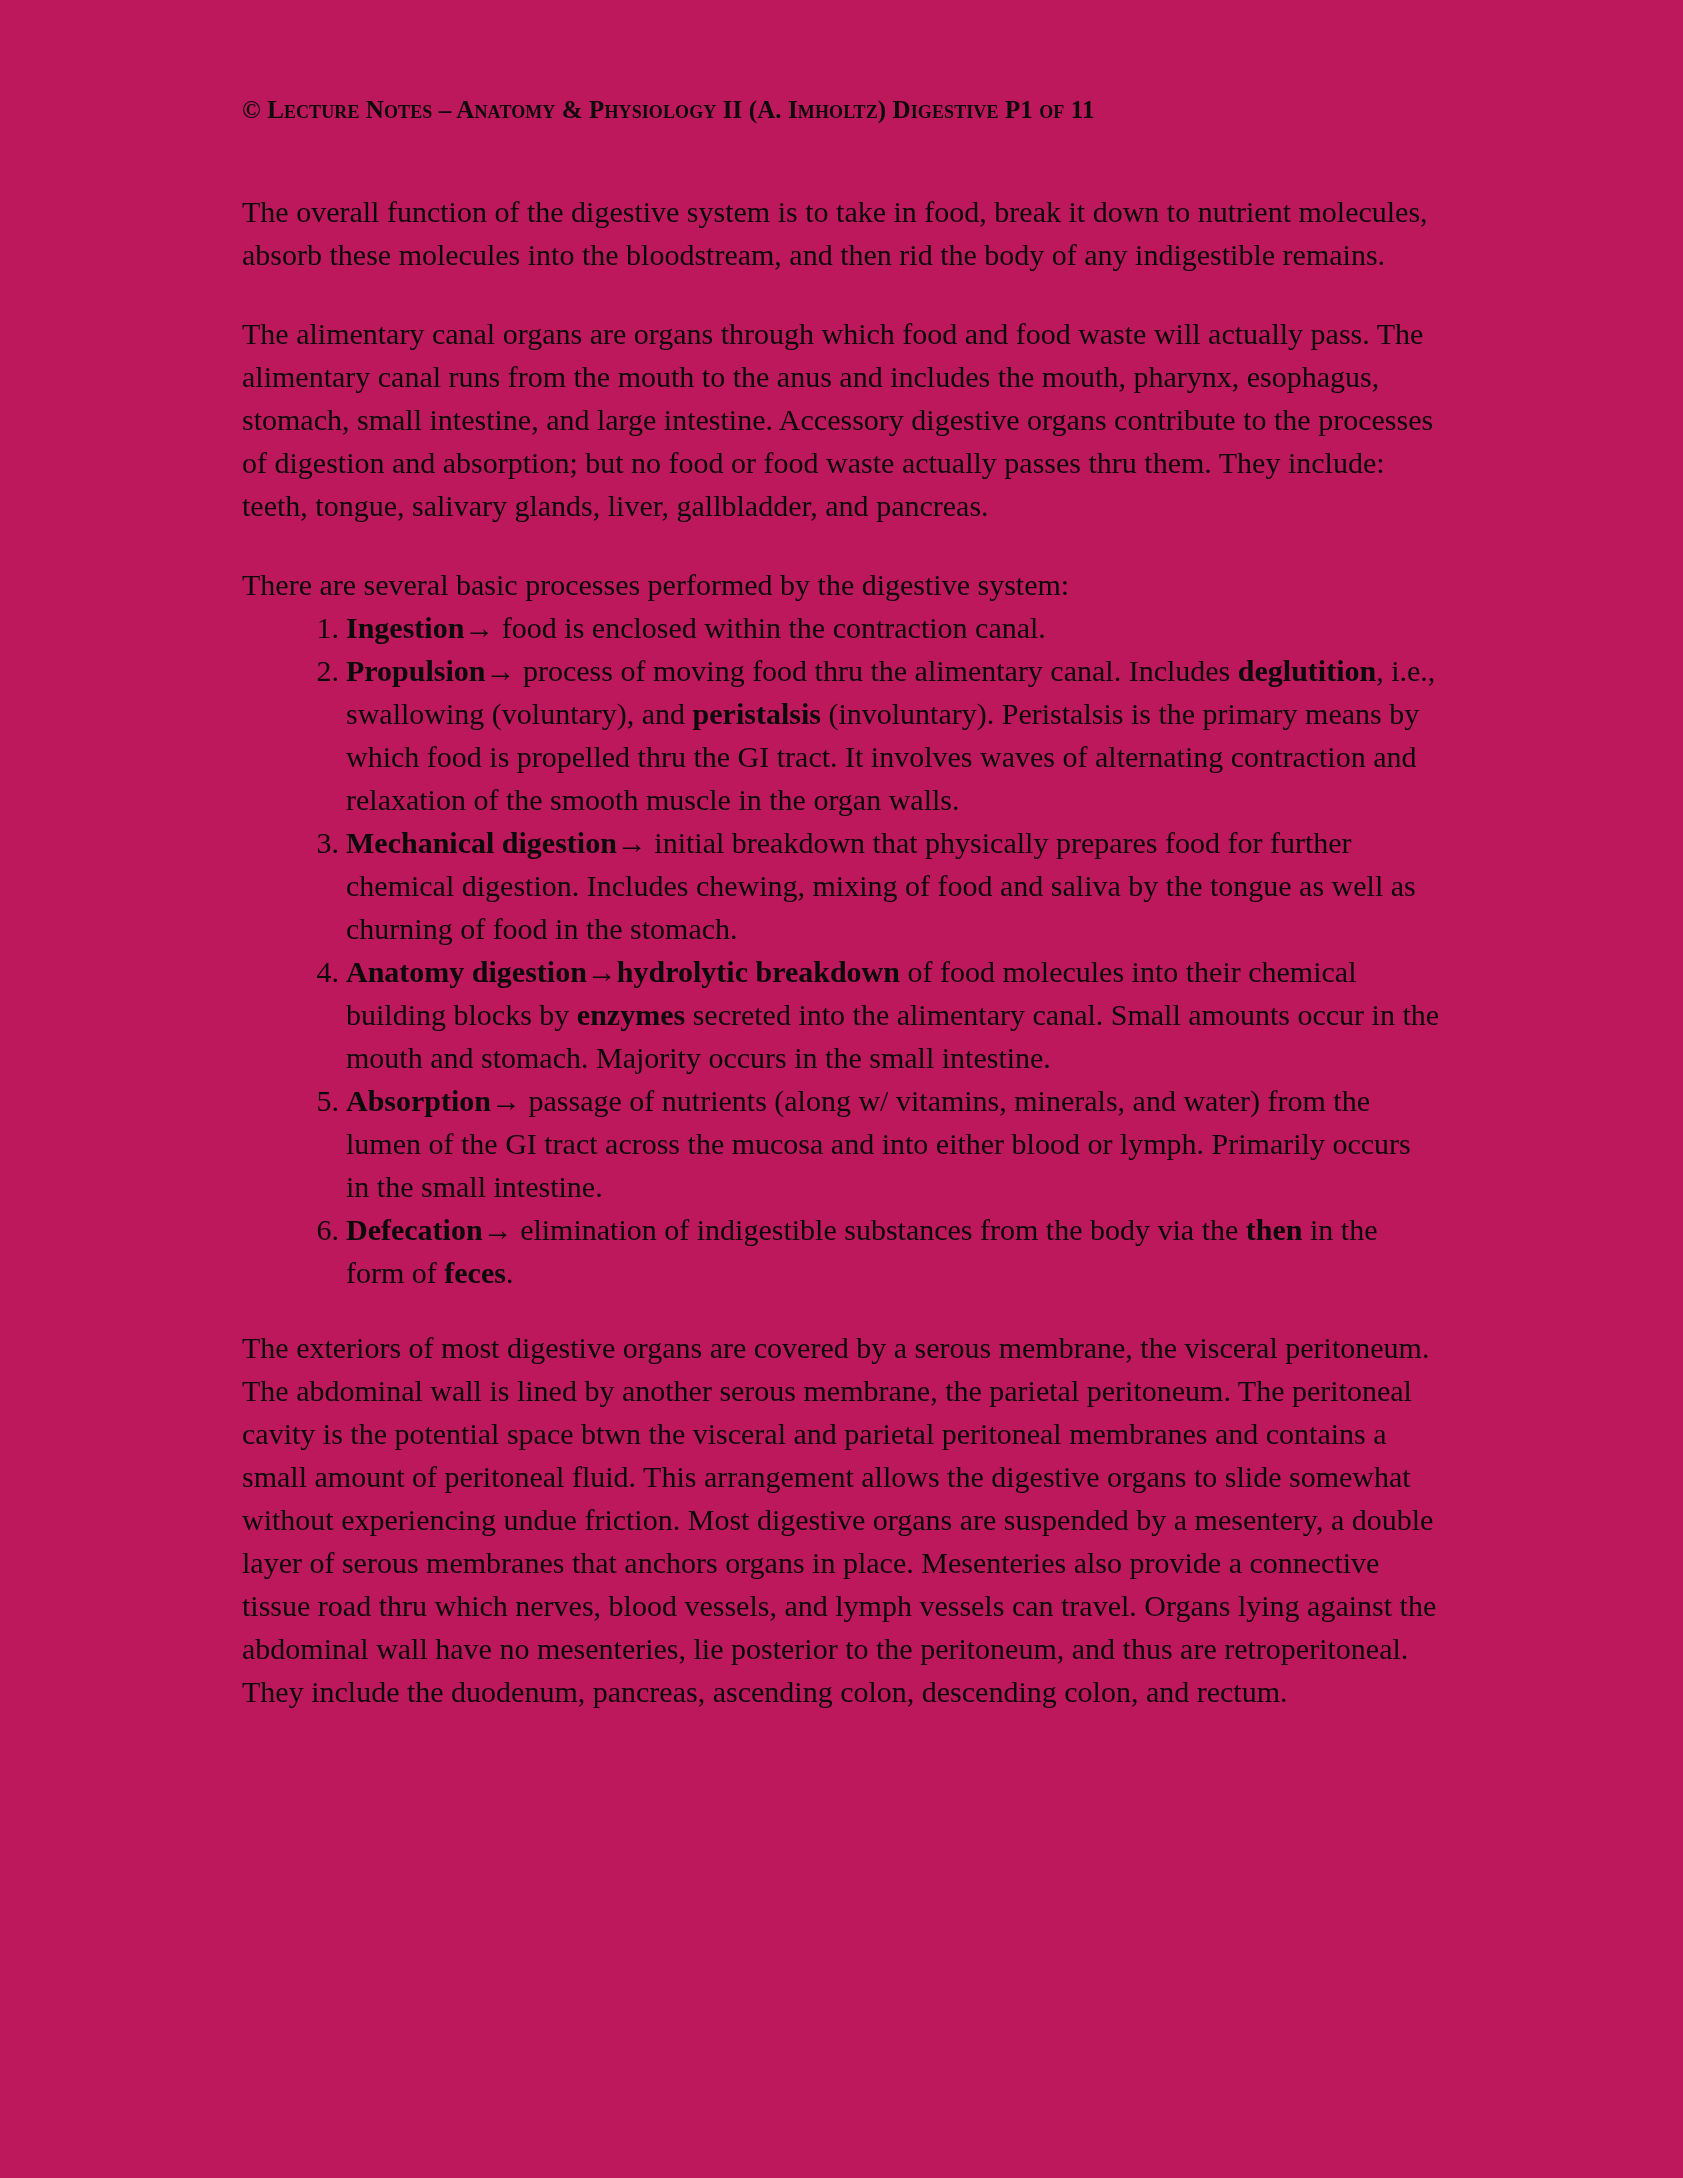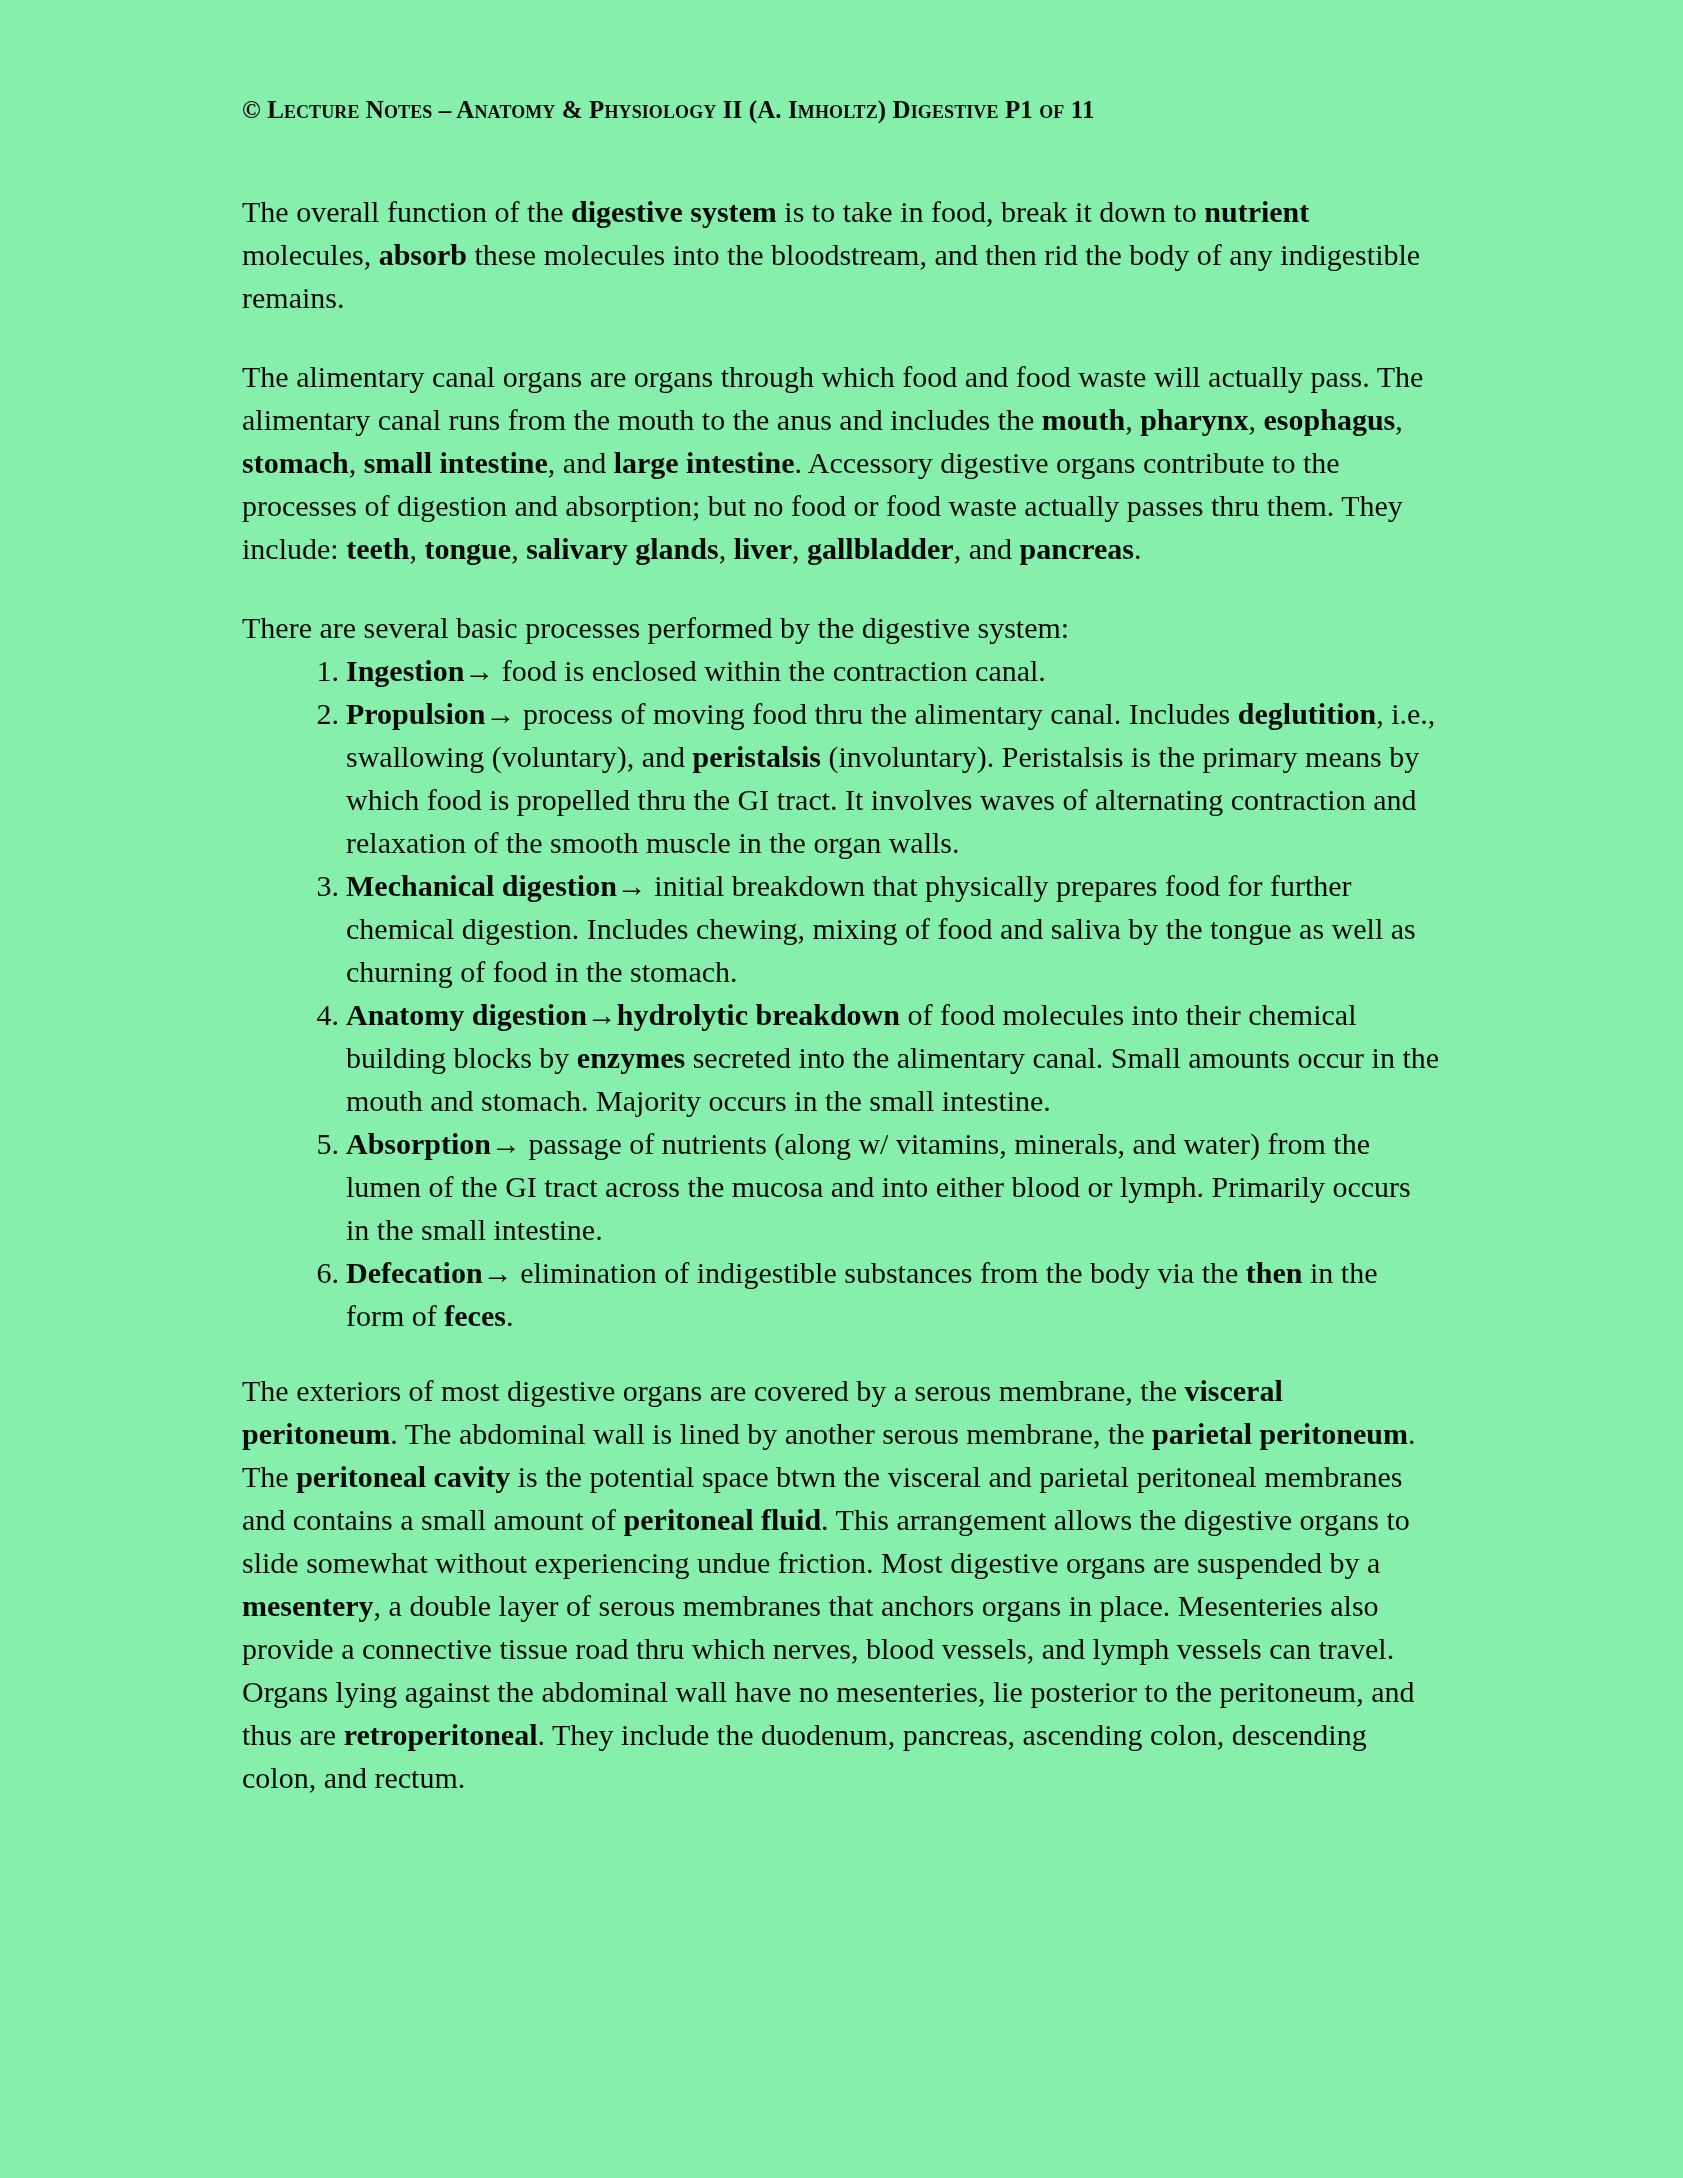--- a/index.html
+++ b/index.html
@@ -10,21 +10,21 @@
   }
   body {
     font-family: "Liberation Serif", "DejaVu Serif", serif;
     color: #000000;
   }
   .page {
     position: relative;
     width: 1683px;
     height: 2178px;
     margin: 0 auto;
-    background: #86efac;
+    background: #be185d;
     box-sizing: border-box;
     overflow: hidden;
   }
   .content {
     position: absolute;
     left: 242px;
     top: 95px;
     width: 1198px;
   }
   
@@ -40,21 +40,21 @@
   }
   
   .para {
     font-size: 30px;
     line-height: 43px;
     text-align: left;
     margin: 0 0 36px 0;
     color: #0a0a0a;
   }
   .para.tight { margin-bottom: 0; }
-  .para b, .list-item b { font-weight: bold; }
+  .para b, .list-item b { font-weight: normal; }
   
   ol.proc-list {
     list-style: none;
     margin: 0;
     padding: 0;
   }
   ol.proc-list > li {
     position: relative;
     font-size: 30px;
     line-height: 43px;

